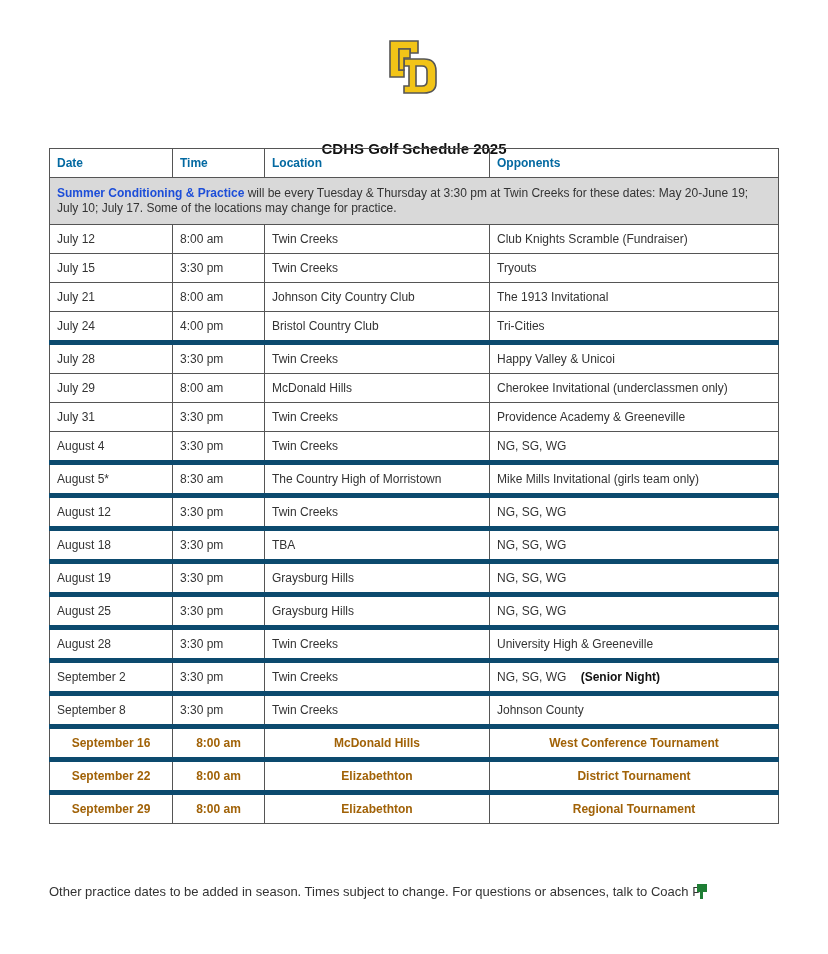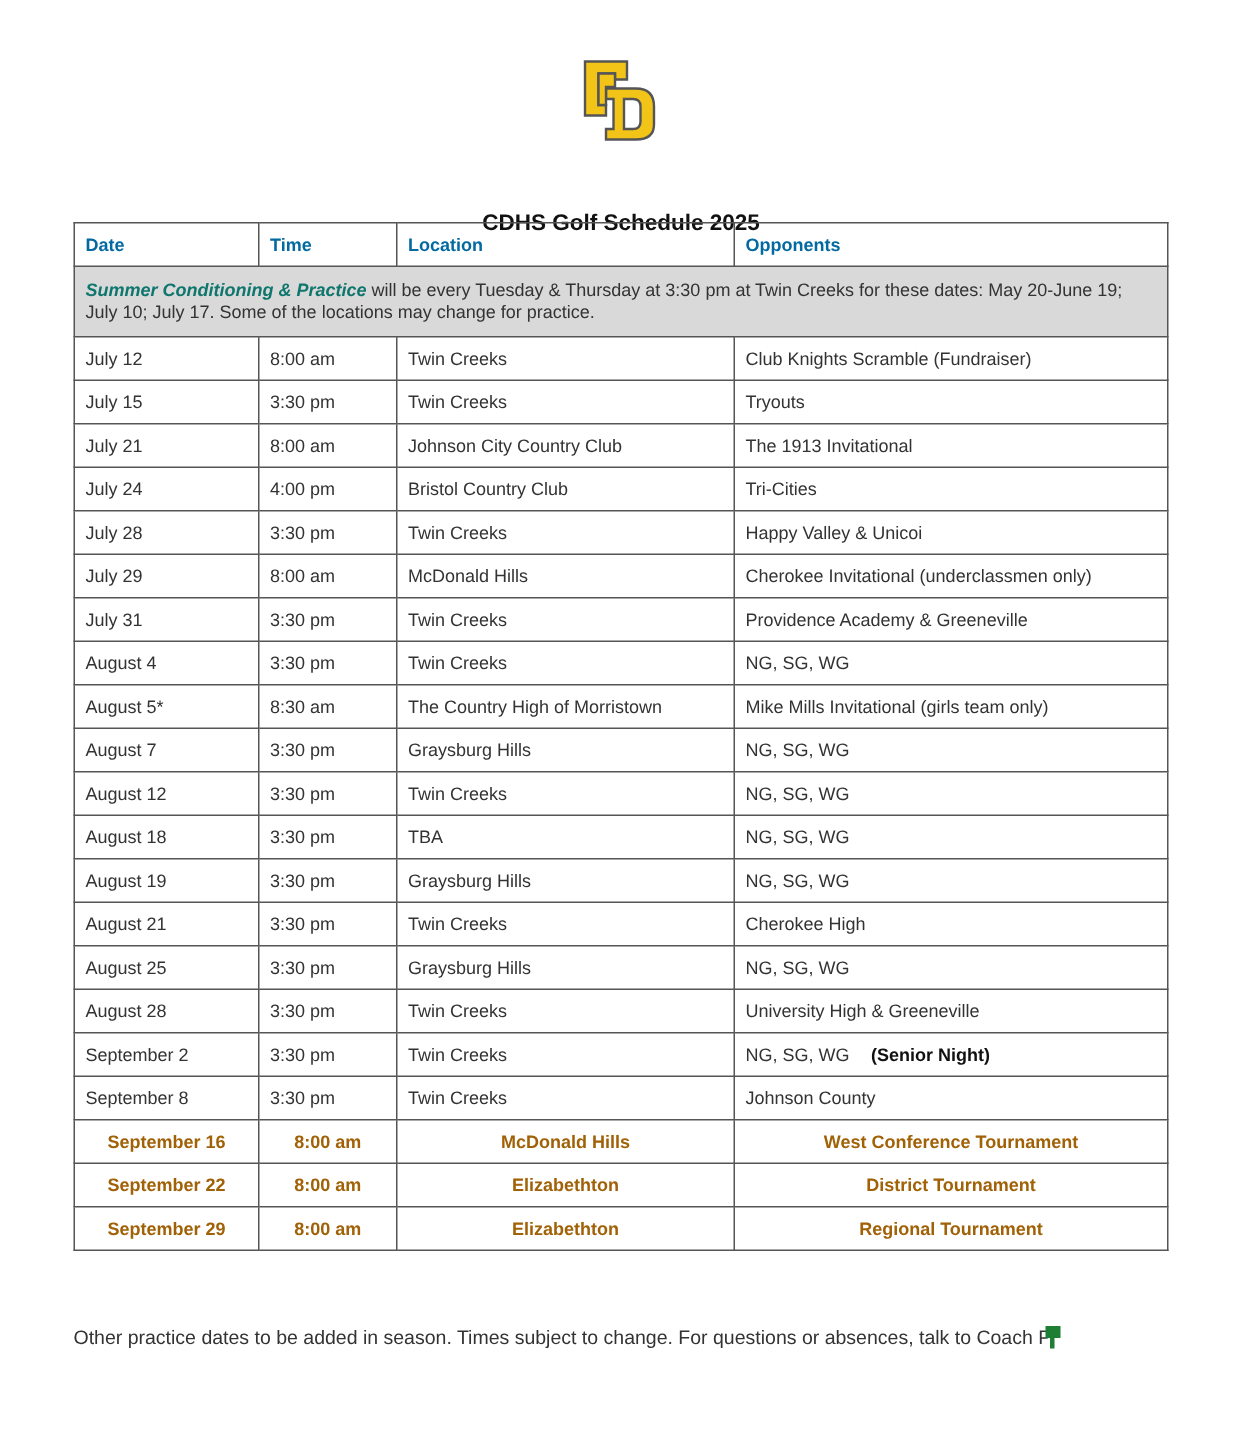--- a/index.html
+++ b/index.html
@@ -15,31 +15,31 @@
     table.sched {
       position: absolute; left: 49px; top: 148px; width: 729px;
       border-collapse: collapse; table-layout: fixed;
       font-size: 12px; color: #333;
     }
     table.sched td, table.sched th {
       border: 1px solid #555; padding: 0 7px; height: 28px;
       text-align: left; vertical-align: middle; overflow: hidden; white-space: nowrap;
     }
     table.sched tr.row td { border-top: 1px solid #ccc; }
-    table.sched tr.row.solid td { border-top: 1px solid #0c4a6e; }
+    table.sched tr.row.solid td { border-top: 5px solid #0c4a6e; }
     table.sched th { font-weight: bold; color: #0369a1; height: 28px; }
     col.c-date { width: 123px; }
     col.c-time { width: 92px; }
     col.c-loc { width: 225px; }
     col.c-opp { width: 289px; }
     tr.note td {
       background: #d9d9d9; white-space: normal; height: 42px; line-height: 15px;
       padding-top: 2px; padding-bottom: 2px; color: #333;
     }
-    tr.note b { color: #0f766e; font-style: italic; }
+    tr.note b { color: #1d4ed8; }
     tr.bold td { font-weight: bold; color: #a16207; text-align: center; }
     .opp-bold { font-weight: bold; color: #111; margin-left: 11px; }
     .footer {
       position: absolute; left: 49px; top: 884px; font-size: 13px; color: #333; white-space: nowrap;
     }
     .cursor-flag {
       display: inline-block; position: relative; width: 10px; height: 14px; vertical-align: -2px; margin-left: -6px;
     }
     .cursor-flag .flag-box { position: absolute; left: 0; top: 0; width: 10px; height: 8px; background: #1e7e34; }
     .cursor-flag .flag-stem { position: absolute; left: 3px; top: 0; width: 3px; height: 15px; background: #1e7e34; }
@@ -125,48 +125,36 @@
         <td><span>Twin Creeks</span></td>
         <td><span>NG, SG, WG</span></td>
       </tr>
       <tr class="row solid">
         <td><span>August 5*</span></td>
         <td><span>8:30 am</span></td>
         <td><span>The Country High of Morristown</span></td>
         <td><span>Mike Mills Invitational  (girls team only)</span></td>
       </tr>
       <tr class="row solid">
-        <td><span>August 7</span></td>
+        <td><span>August 12</span></td>
+        <td><span>3:30 pm</span></td>
+        <td><span>Twin Creeks</span></td>
+        <td><span>NG, SG, WG</span></td>
+      </tr>
+      <tr class="row solid">
+        <td><span>August 18</span></td>
+        <td><span>3:30 pm</span></td>
+        <td><span>TBA</span></td>
+        <td><span>NG, SG, WG</span></td>
+      </tr>
+      <tr class="row solid">
+        <td><span>August 19</span></td>
         <td><span>3:30 pm</span></td>
         <td><span>Graysburg Hills</span></td>
         <td><span>NG, SG, WG</span></td>
-      </tr>
-      <tr class="row solid">
-        <td><span>August 12</span></td>
-        <td><span>3:30 pm</span></td>
-        <td><span>Twin Creeks</span></td>
-        <td><span>NG, SG, WG</span></td>
-      </tr>
-      <tr class="row solid">
-        <td><span>August 18</span></td>
-        <td><span>3:30 pm</span></td>
-        <td><span>TBA</span></td>
-        <td><span>NG, SG, WG</span></td>
-      </tr>
-      <tr class="row solid">
-        <td><span>August 19</span></td>
-        <td><span>3:30 pm</span></td>
-        <td><span>Graysburg Hills</span></td>
-        <td><span>NG, SG, WG</span></td>
-      </tr>
-      <tr class="row solid">
-        <td><span>August 21</span></td>
-        <td><span>3:30 pm</span></td>
-        <td><span>Twin Creeks</span></td>
-        <td><span>Cherokee High</span></td>
       </tr>
       <tr class="row solid">
         <td><span>August 25</span></td>
         <td><span>3:30 pm</span></td>
         <td><span>Graysburg Hills</span></td>
         <td><span>NG, SG, WG</span></td>
       </tr>
       <tr class="row solid">
         <td><span>August 28</span></td>
         <td><span>3:30 pm</span></td>

